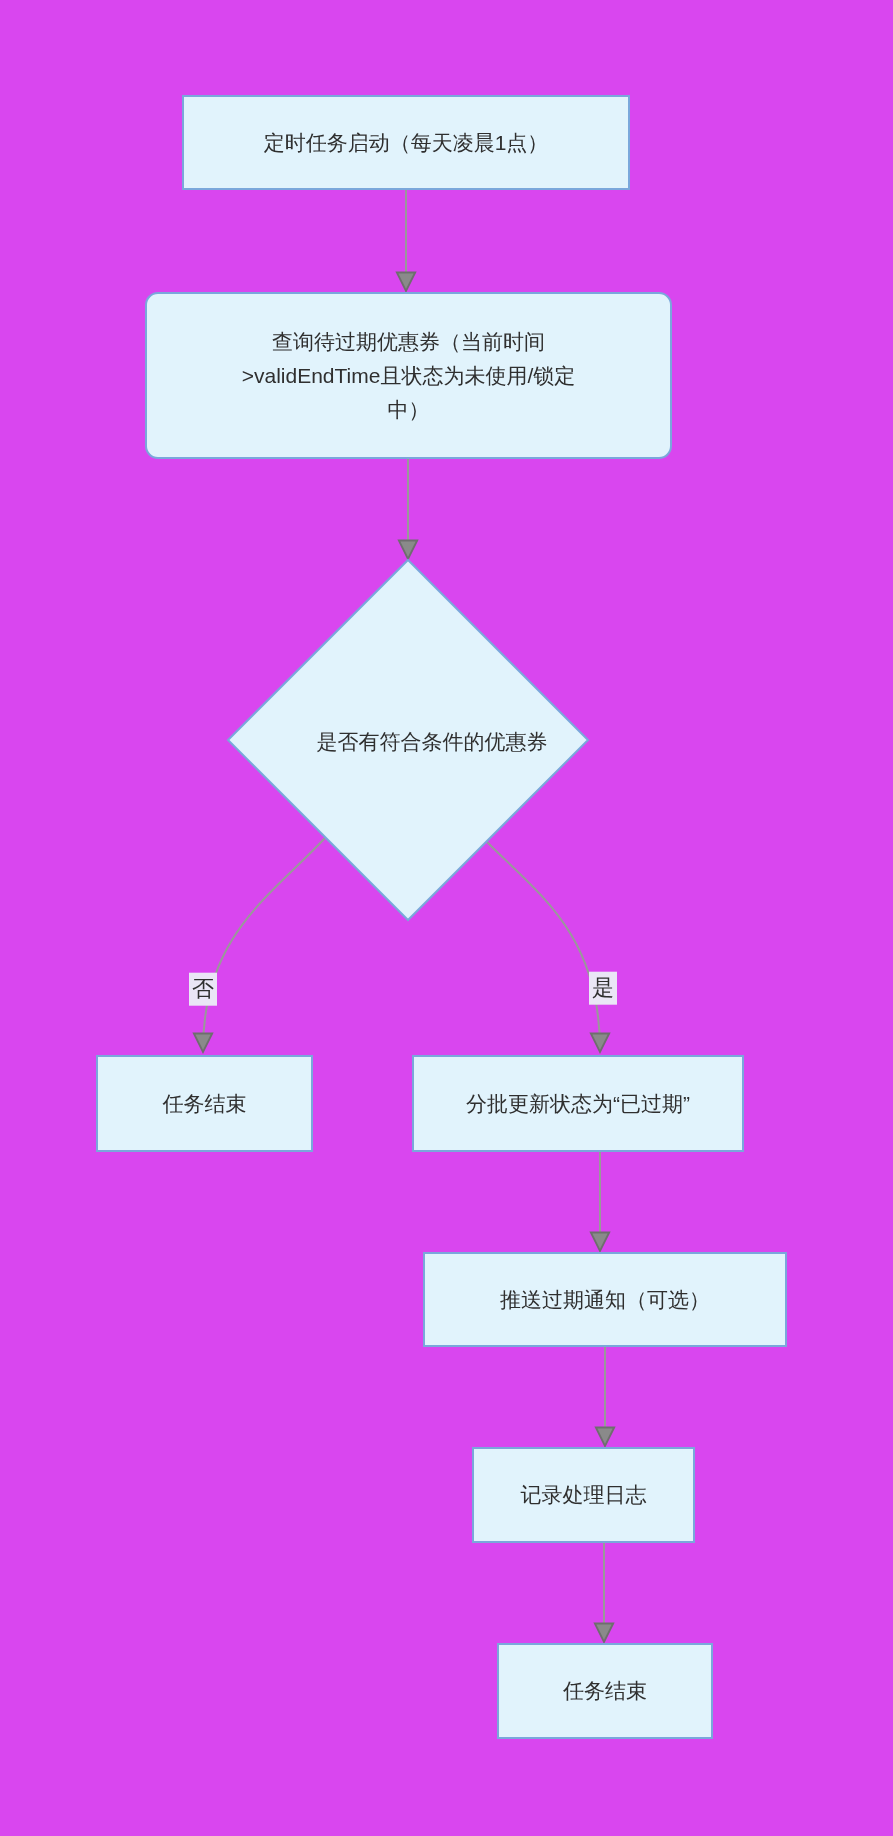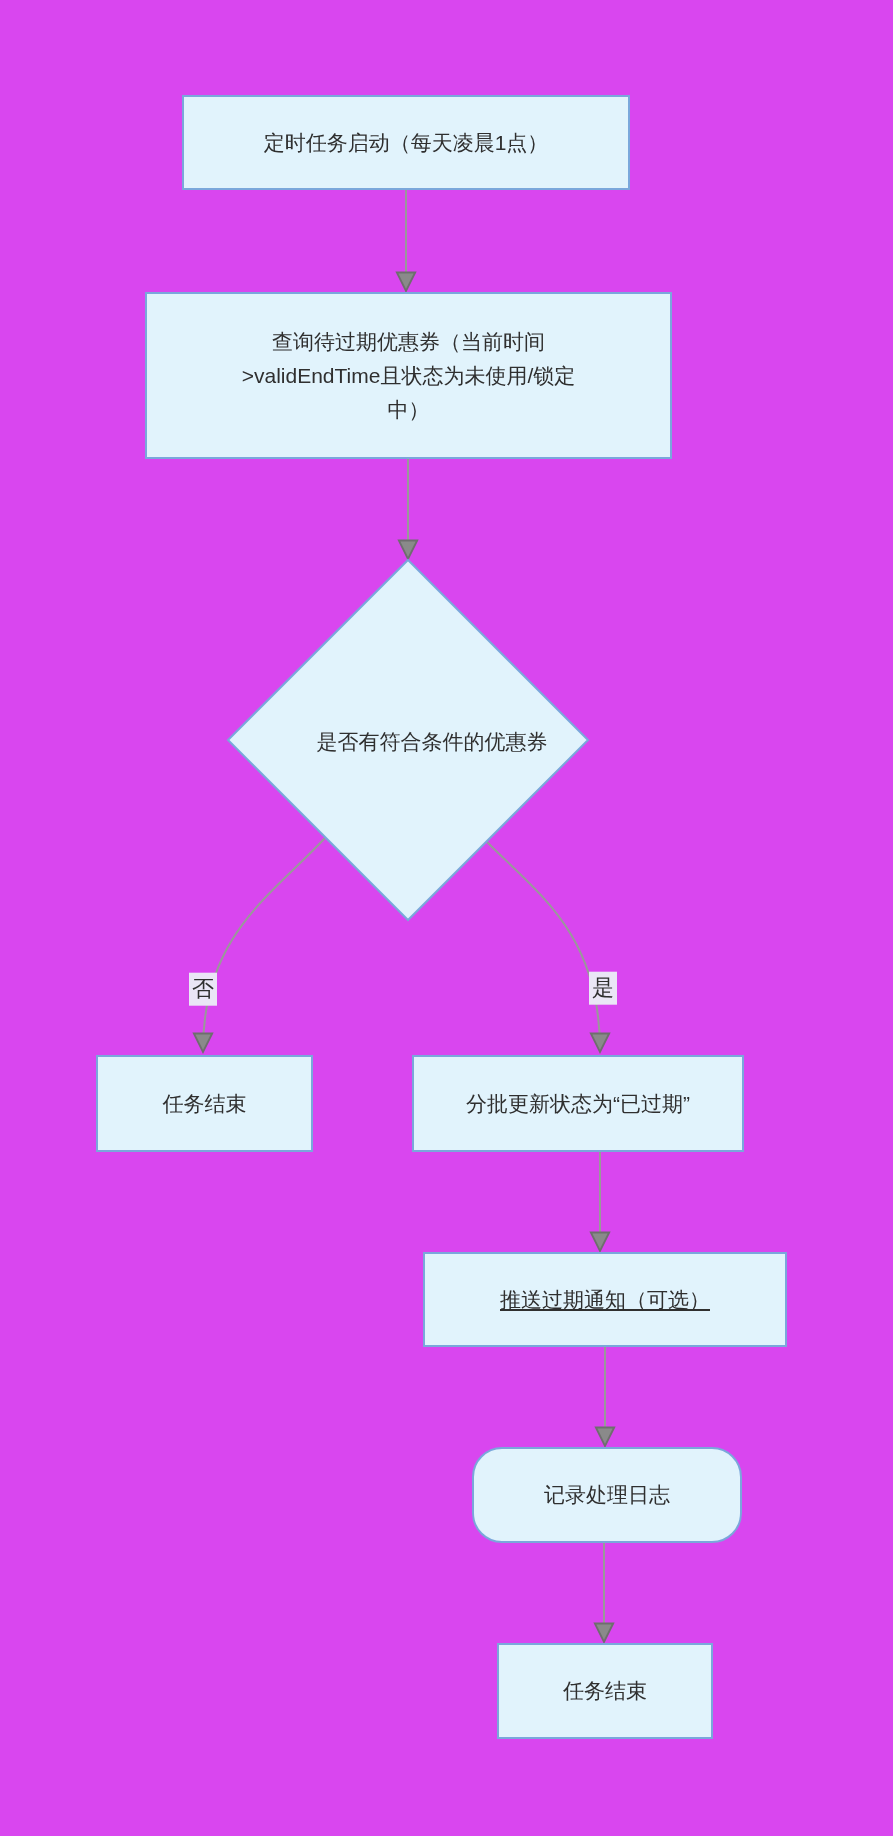--- a/index.html
+++ b/index.html
@@ -66,21 +66,21 @@
     <path class="edge" d="M605,1347 L605,1444" marker-end="url(#arrowhead)"></path>
     <path class="edge" d="M604,1543 L604,1640" marker-end="url(#arrowhead)"></path>
 
     <polygon class="diamond" points="408,560 588,740 408,920 228,740"></polygon>
   </svg>
 
   <div class="node" style="left:182px; top:95px; width:448px; height:95px;">
     <span class="node-label">定时任务启动（每天凌晨1点）</span>
   </div>
 
-  <div class="node" style="left:145px; top:292px; width:527px; height:167px;">
+  <div class="node" style="left:145px; top:292px; width:527px; height:167px;border-radius:13px;">
     <span class="node-label">
       <span style="display:block">查询待过期优惠券（当前时间</span>
       <span style="display:block">&gt;validEndTime且状态为未使用/锁定</span>
       <span style="display:block">中）</span>
     </span>
   </div>
 
   <div class="diamond-label" style="left:408px; top:742px;">是否有符合条件的优惠券</div>
 
   <div class="edge-label" style="left:203px; top:989px;">否</div>
@@ -88,25 +88,25 @@
   <div class="edge-label" style="left:603px; top:988px;">是</div>
 
   <div class="node" style="left:96px; top:1055px; width:217px; height:97px;">
     <span class="node-label">任务结束</span>
   </div>
 
   <div class="node" style="left:412px; top:1055px; width:332px; height:97px;">
     <span class="node-label">分批更新状态为“已过期”</span>
   </div>
 
-  <div class="node" style="left:423px; top:1252px; width:364px; height:95px;text-decoration:underline;">
+  <div class="node" style="left:423px; top:1252px; width:364px; height:95px;">
     <span class="node-label">推送过期通知（可选）</span>
   </div>
 
-  <div class="node" style="left:472px; top:1447px; width:270px; height:96px;border-radius:30px;">
+  <div class="node" style="left:472px; top:1447px; width:223px; height:96px;">
     <span class="node-label">记录处理日志</span>
   </div>
 
   <div class="node" style="left:497px; top:1643px; width:216px; height:96px;">
     <span class="node-label">任务结束</span>
   </div>
 
 </div>
 
 </body></html>

